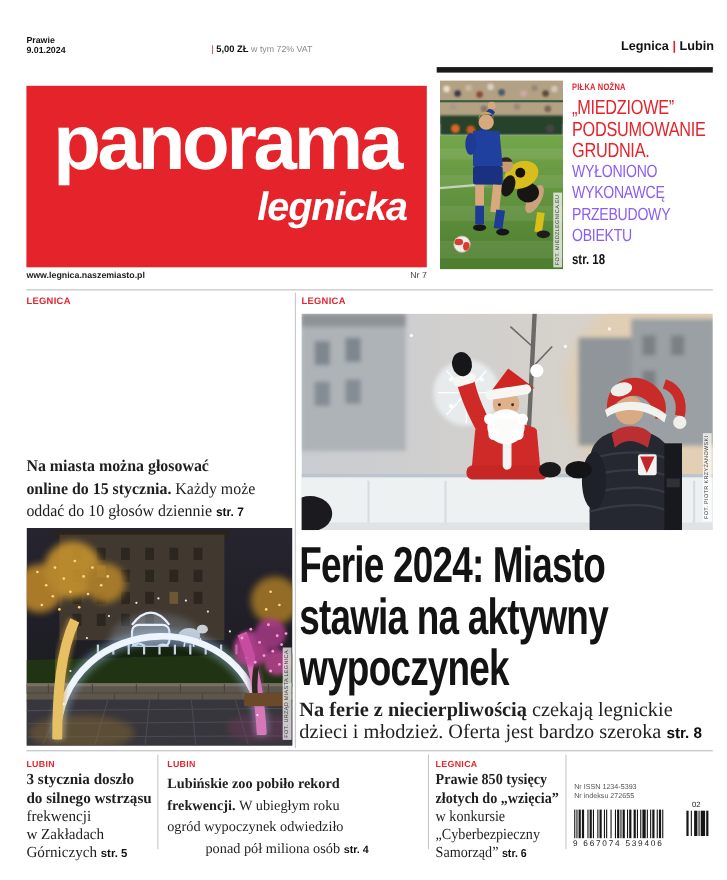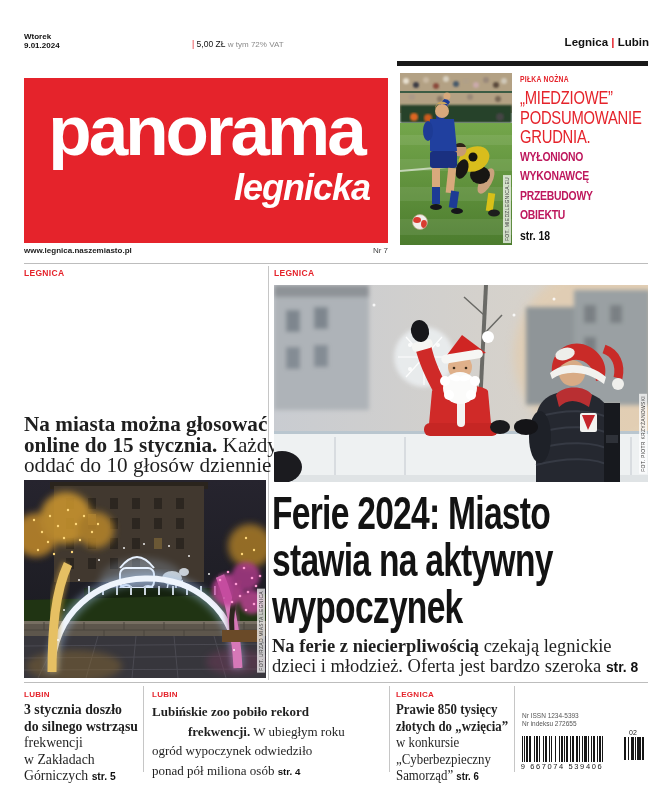--- a/index.html
+++ b/index.html
@@ -2,21 +2,21 @@
 <html><head>
 <meta charset="utf-8">
 <style>
   html,body{margin:0;padding:0;background:#fff;}
   .page{position:relative;width:661px;height:800px;background:#fff;overflow:hidden;
         font-family:"Liberation Sans",sans-serif;color:#1a1a1a;}
   
   .dateblock{position:absolute;left:24px;top:32px;font-size:8px;font-weight:bold;line-height:9px;color:#111;}
   .priceblock{position:absolute;left:192px;top:39px;font-size:8.5px;color:#111;}
   .priceblock .note{font-weight:normal;color:#8a8a8a;font-size:8px;}
-  .priceblock .val{font-weight:normal;text-align:center;}
+  .priceblock .val{font-weight:bold;text-align:center;}
   .regionblock{position:absolute;right:12px;top:36px;font-size:11.5px;font-weight:bold;color:#111;}
   .red{color:#e5232b;}
   
   .masthead{position:absolute;left:24px;top:78px;width:364px;height:165px;background:#e5232b;}
   .mh-title{position:absolute;left:0;top:12px;width:100%;text-align:center;font-size:71px;font-weight:bold;
             letter-spacing:-3px;color:#fff;}
   .mh-title .fitline{display:inline-block;transform-origin:50% 50%;}
   .mh-sub{position:absolute;right:18px;top:89px;font-size:36px;font-weight:bold;font-style:italic;
           letter-spacing:-1px;color:#fff;}
   .mh-sub .fitline{display:inline-block;transform-origin:100% 50%;}
@@ -28,34 +28,34 @@
   .photo svg{display:block;width:100%;height:100%;}
   .ph-football{left:400px;top:73px;width:112px;height:172px;}
   .ph-santa{left:274px;top:285px;width:374px;height:197px;}
   .ph-arch{left:24px;top:480px;width:242px;height:198px;}
   .credit{position:absolute;writing-mode:vertical-rl;transform:rotate(180deg);
           font-size:5px;letter-spacing:.3px;color:#3a3a3a;background:rgba(255,255,255,.72);
           padding:2px 1px;white-space:nowrap;}
   .topstory-text{position:absolute;left:520px;top:74px;width:129px;}
   .kicker{font-size:8.5px;font-weight:bold;letter-spacing:.3px;color:#e5232b;}
   .ts-lines{margin-top:4px;color:#e5232b;font-size:18.5px;line-height:19.5px;font-weight:normal;letter-spacing:-.3px;}
-  .ts-lines-bold{color:#be185d;font-size:13px;line-height:19.5px;font-weight:700;letter-spacing:-.3px;}
+  .ts-lines-bold{color:#8b5cf6;font-size:16px;line-height:19.5px;font-weight:400;letter-spacing:-.3px;}
   .ts-ref{margin-top:3px;font-size:13px;font-weight:bold;color:#111;}
   .fitline{display:block;white-space:nowrap;transform-origin:0 50%;}
   
   .hrule{position:absolute;height:1px;background:#bdbdbd;}
   .vrule{position:absolute;width:1px;background:#c6c6c6;}
   
   .tag{position:absolute;font-size:8.5px;font-weight:bold;letter-spacing:.3px;color:#e5232b;}
   .left-headline{position:absolute;left:24px;top:282px;width:241px;font-size:28px;line-height:32px;
                  font-weight:800;letter-spacing:-.6px;color:#161616;}
   .serif-lead{font-family:"Liberation Serif",serif;color:#1f1f1f;}
   .seg-b{font-weight:bold;}
   .seg-ref{font-family:"Liberation Sans",sans-serif;font-weight:bold;font-size:.75em;color:#111;}
-  .left-lead{position:absolute;left:24px;top:414px;width:243px;font-size:22px;line-height:20.5px;}
+  .left-lead{position:absolute;left:24px;top:414px;width:243px;font-size:15px;line-height:20.5px;}
   
   .main-headline{position:absolute;left:272px;top:490px;width:376px;font-size:46px;line-height:47px;
                  font-weight:800;letter-spacing:-1px;color:#131313;}
   .main-lead{position:absolute;left:272px;top:637px;width:376px;font-size:18.5px;line-height:19.5px;}
   
   .bstory{position:absolute;}
   .bstory .btag{font-size:8px;font-weight:bold;letter-spacing:.3px;color:#e5232b;}
   .bstory .btext{margin-top:3px;}
   .bs-small{font-size:14px;line-height:16.5px;}
   .bs-big{font-size:13px;line-height:19.5px;}
@@ -68,21 +68,21 @@
   .addon-label{position:absolute;left:622px;top:729px;width:22px;text-align:center;font-size:7px;color:#222;}
   .addon{position:absolute;left:624px;top:737px;height:23px;}
   .addon i{position:absolute;top:0;bottom:0;background:#161616;}
 </style>
 </head>
 <body>
 
 <div class="page">
 
   <div class="dateblock">
-    <div>Wtorek</div>
+    <div>Prawie</div>
     <div>9.01.2024</div>
   </div>
   <div class="priceblock">
     <span class="red">|</span>
     <span class="val">5,00 ZŁ</span>
     <span class="note">w tym 72% VAT</span>
   </div>
   <div class="regionblock">
     <span>Legnica</span>
     <span class="red">|</span>
@@ -476,23 +476,23 @@
         <div class="fitline" style="transform: scaleX(0.982759);"><span class="seg-b">do silnego wstrząsu</span></div>
         <div class="fitline" style="transform: scaleX(0.982759);"><span>frekwencji</span></div>
         <div class="fitline" style="transform: scaleX(0.982759);"><span>w Zakładach</span></div>
         <div class="fitline" style="transform: scaleX(0.982759);"><span>Górniczych </span><span class="seg-ref">str. 5</span></div>
       </div>
   </div>
   <div class="bstory" style="left:152px;top:690px;width:218px;">
     <div class="btag">LUBIN</div>
     <div class="btext serif-lead bs-big">
         <div class="fitline" style="transform: scaleX(1);"><span class="seg-b">Lubińskie zoo pobiło rekord</span></div>
-        <div class="fitline" style="transform: scaleX(1); margin-left: 36px;"><span class="seg-b">frekwencji.</span><span> W ubiegłym roku</span></div>
+        <div class="fitline" style="transform: scaleX(1);"><span class="seg-b">frekwencji.</span><span> W ubiegłym roku</span></div>
         <div class="fitline" style="transform: scaleX(1);"><span>ogród wypoczynek odwiedziło</span></div>
-        <div class="fitline" style="transform: scaleX(1);"><span>ponad pół miliona osób </span><span class="seg-ref">str. 4</span></div>
+        <div class="fitline" style="transform: scaleX(1); text-align: center;"><span>ponad pół miliona osób </span><span class="seg-ref">str. 4</span></div>
       </div>
   </div>
   <div class="bstory" style="left:396px;top:690px;width:112px;">
     <div class="btag">LEGNICA</div>
     <div class="btext serif-lead bs-small">
         <div class="fitline" style="transform: scaleX(0.918033);"><span class="seg-b">Prawie 850 tysięcy</span></div>
         <div class="fitline" style="transform: scaleX(0.918033);"><span class="seg-b">złotych do „wzięcia”</span></div>
         <div class="fitline" style="transform: scaleX(0.918033);"><span>w konkursie</span></div>
         <div class="fitline" style="transform: scaleX(0.918033);"><span>„Cyberbezpieczny</span></div>
         <div class="fitline" style="transform: scaleX(0.918033);"><span>Samorząd” </span><span class="seg-ref">str. 6</span></div>

